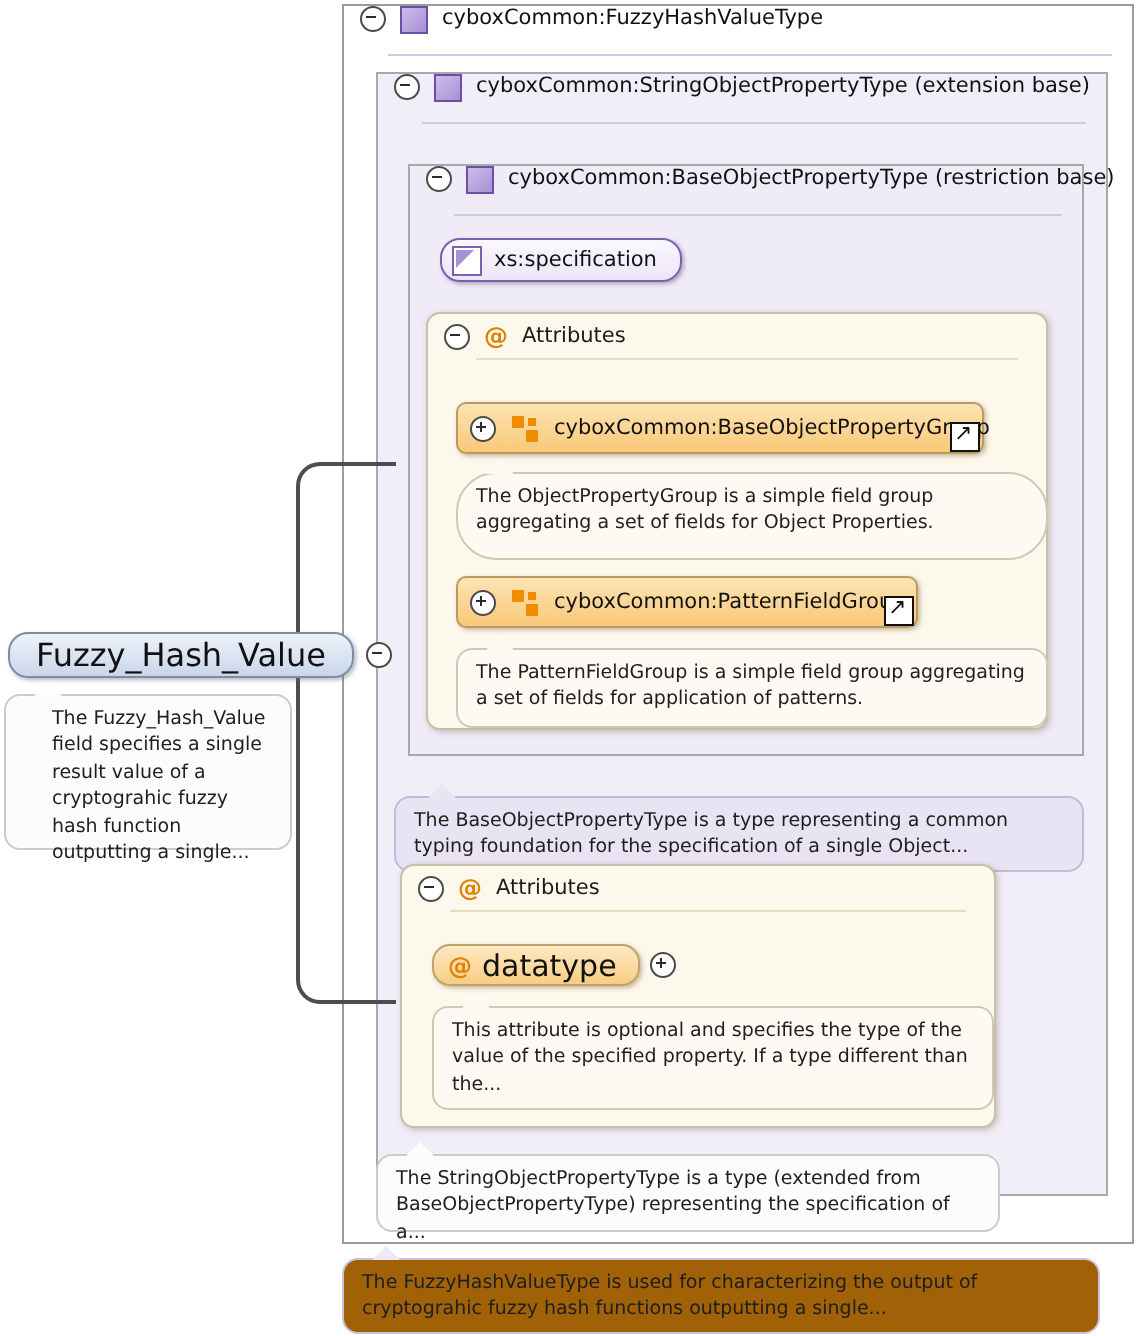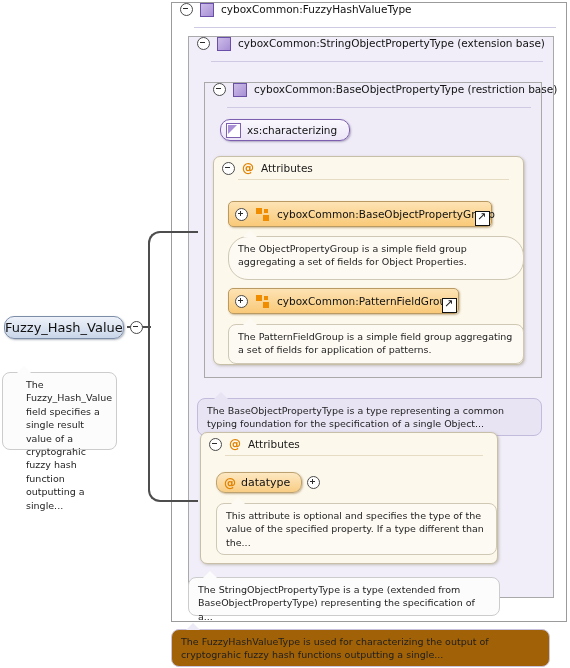--- a/index.html
+++ b/index.html
@@ -194,35 +194,35 @@
     align-items: center;
     gap: 5px;
     height: 19px;
     padding: 0 11px 0 7px;
     border: 1px solid #bda271;
     border-radius: 9px;
     background: linear-gradient(#fde8c2, #f8cd84);
     box-shadow: 1px 1px 2px rgba(150,120,70,.5);
   }
   .attr-pill .nm {
-    font-size: 11px;
+    font-size: 15px;
     color: #111;
   }
 
   
   .elem-pill {
     display: inline-flex;
     align-items: center;
     height: 21px;
-    padding: 0 0;
+    padding: 0 13px;
     border: 1px solid #7d8da8;
     border-radius: 10px;
     background: linear-gradient(#eef2f9, #c9d6e9);
     box-shadow: 1px 1px 2px rgba(100,110,130,.5);
-    font-size: 13px;
+    font-size: 16px;
     color: #111;
     white-space: nowrap;
   }
 
   
   .bubble {
     border: 1px solid #c9c9c9;
     border-radius: 8px;
     background: #fbfbfb;
     box-sizing: border-box;
@@ -306,21 +306,21 @@
     <span class="pm"></span>
     <span class="sq"></span>
     <span class="tlabel">cyboxCommon:BaseObjectPropertyType (restriction base)</span>
   </div>
   <div class="typebox-rule"></div>
 </div>
 
 <div class="abs" style="left:220px; top:119px;">
   <span class="simple-pill">
     <span class="tri-icon"></span>
-    <span class="tlabel">xs:characterizing</span>
+    <span class="tlabel">xs:specification</span>
   </span>
 </div>
 
 <div class="abs attrbox" style="left:213px; top:156px; width:311px; height:209px;">
   <div class="attrbox-header">
     <span class="pm"></span>
     <span class="at-glyph">@</span>
     <span class="attr-title">Attributes</span>
   </div>
   <div class="attrbox-rule"></div>
@@ -400,16 +400,16 @@
 </div>
 
 <div class="bracket" style="left:148px; top:231px; width:48px; height:267px;"></div>
 <div class="stem" style="left:127px; top:326px; width:24px;"></div>
 
 <div class="abs" style="left:4px; top:316px; display:flex; align-items:center; gap:6px;">
   <span class="elem-pill">Fuzzy_Hash_Value</span>
   <span class="pm"></span>
 </div>
 
-<div class="bubble plainwhite" style="left:2px; top:372px; width:115px; height:78px;padding-left:23px;">
+<div class="bubble plainwhite" style="left:2px; top:347px; width:144px; height:78px;padding-left:23px;">
   <span class="tail" style="left:14px;"></span>
   <span>The Fuzzy_Hash_Value field specifies a single result value of a cryptograhic fuzzy hash function outputting a single...</span>
 </div>
 
 </body></html>

